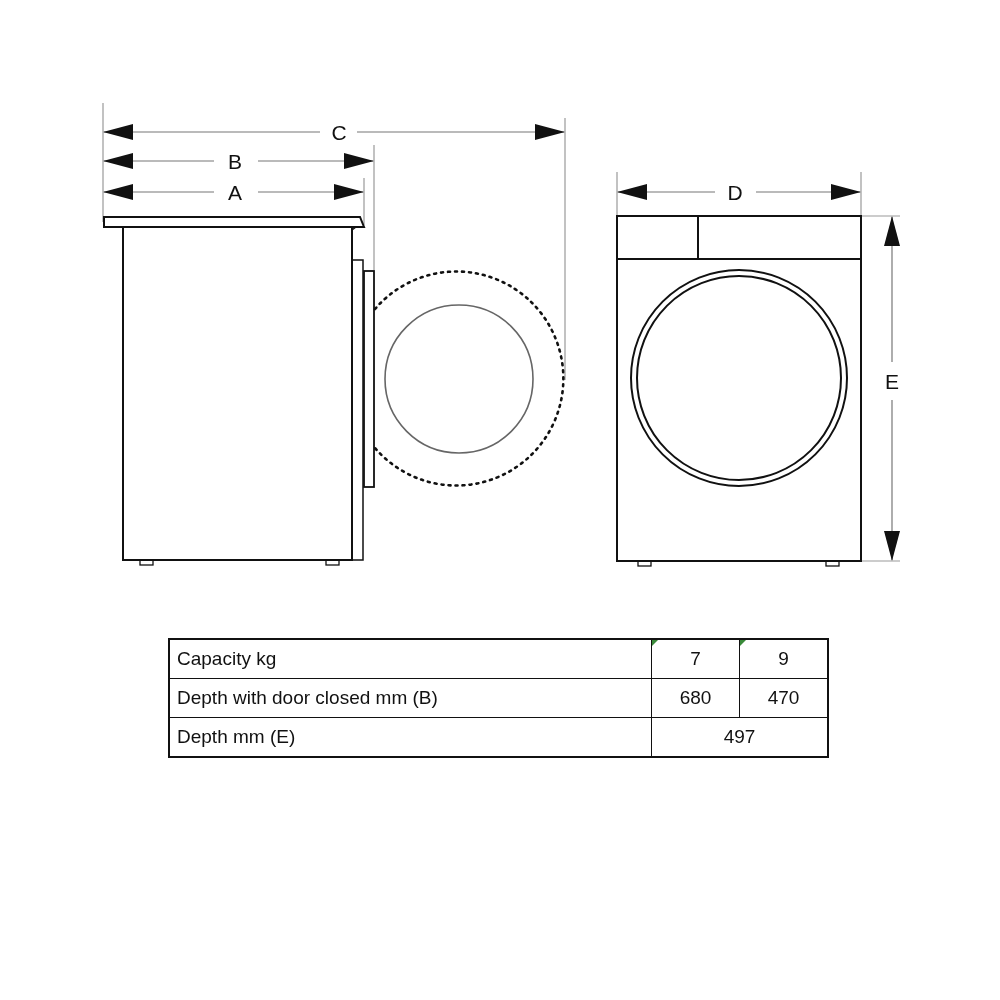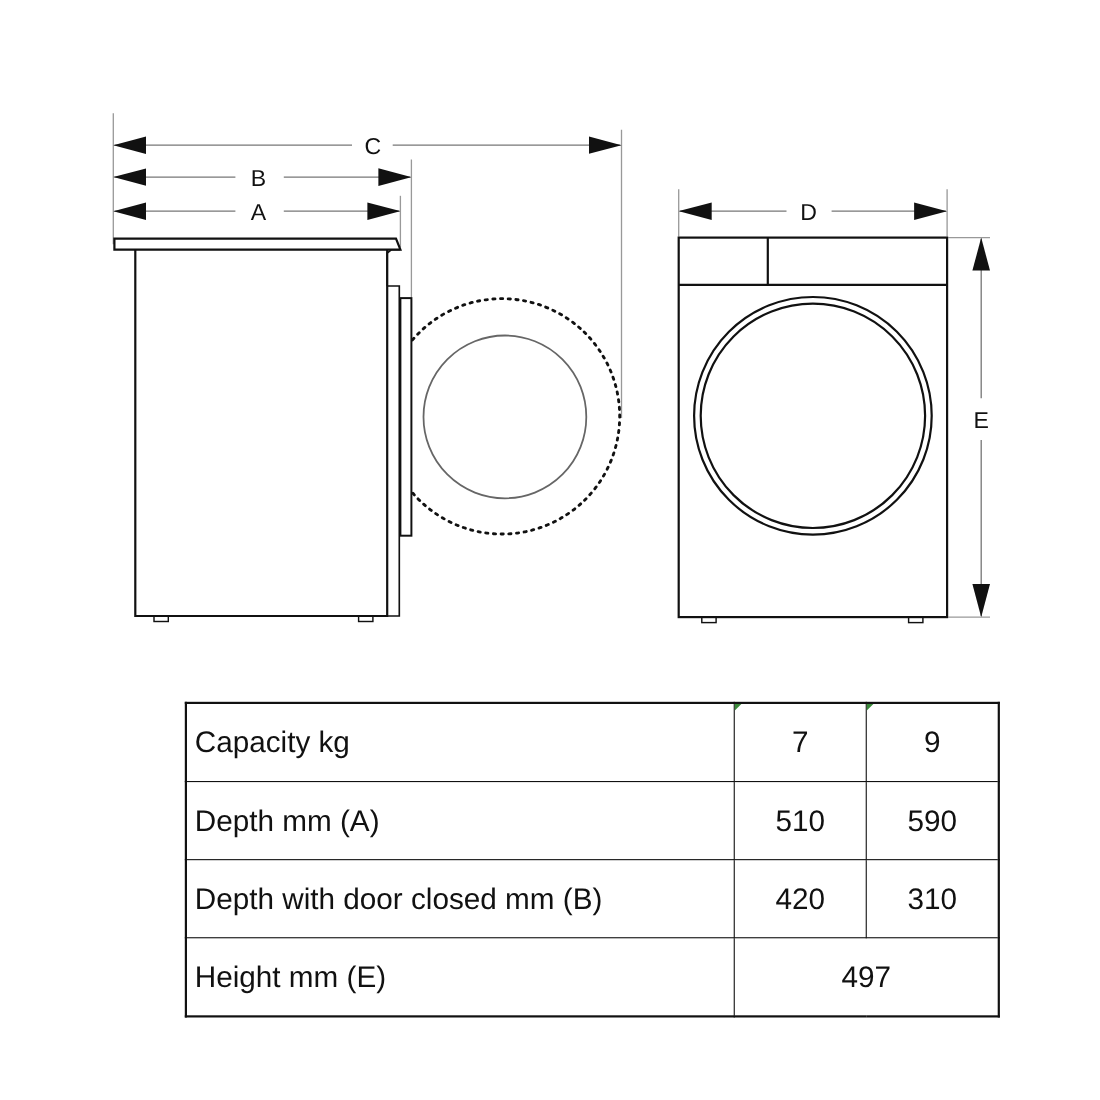--- a/index.html
+++ b/index.html
@@ -2,21 +2,21 @@
 <html><head>
 <meta charset="utf-8">
 <style>
   html, body { margin: 0; padding: 0; background: #ffffff; }
   body { width: 1000px; height: 1000px; position: relative; overflow: hidden;
          font-family: "Liberation Sans", sans-serif; color: #111; }
   #diagram { position: absolute; left: 0; top: 0; width: 1000px; height: 600px; }
   .dim-label { font-family: "Liberation Sans", sans-serif; font-size: 21px; fill: #111; }
   #spec-table { position: absolute; left: 168px; top: 638px; border-collapse: collapse;
                 border: 2px solid #111; }
-  #spec-table td { border: 1.5px solid #111; height: 38px; padding: 16px; font-size: 27px;
+  #spec-table td { border: 1.5px solid #111; height: 38px; padding: 0; font-size: 19px;
                    line-height: 38px; white-space: nowrap; }
   #spec-table td.lbl { width: 474px; padding-left: 7px; text-align: left; }
   #spec-table td.val { width: 87px; text-align: center; position: relative; }
   #spec-table td.span { text-align: center; }
   .corner-mark { position: absolute; left: 0; top: 0; width: 0; height: 0;
                  border-top: 6px solid #3a8a3a; border-right: 6px solid transparent; }
 </style>
 </head>
 <body>
 
@@ -102,27 +102,22 @@
 </svg>
 
 <table id="spec-table">
   <tbody>
       <tr>
     <td class="lbl">Capacity kg</td>
     <td class="val"><span class="corner-mark"></span><span>7</span></td>
     <td class="val"><span class="corner-mark"></span><span>9</span></td>
   </tr>
   <tr>
-    <td class="lbl">Depth mm (A)</td>
-    <td class="val">510</td>
-    <td class="val">590</td>
+    <td class="lbl">Depth with door closed mm (B)</td>
+    <td class="val">680</td>
+    <td class="val">470</td>
   </tr>
   <tr>
-    <td class="lbl">Depth with door closed mm (B)</td>
-    <td class="val">420</td>
-    <td class="val">310</td>
-  </tr>
-  <tr>
-    <td class="lbl">Height mm (E)</td>
+    <td class="lbl">Depth mm (E)</td>
     <td class="span" colspan="2">497</td>
   </tr>
 </tbody>
   </table>
 
 </body></html>

